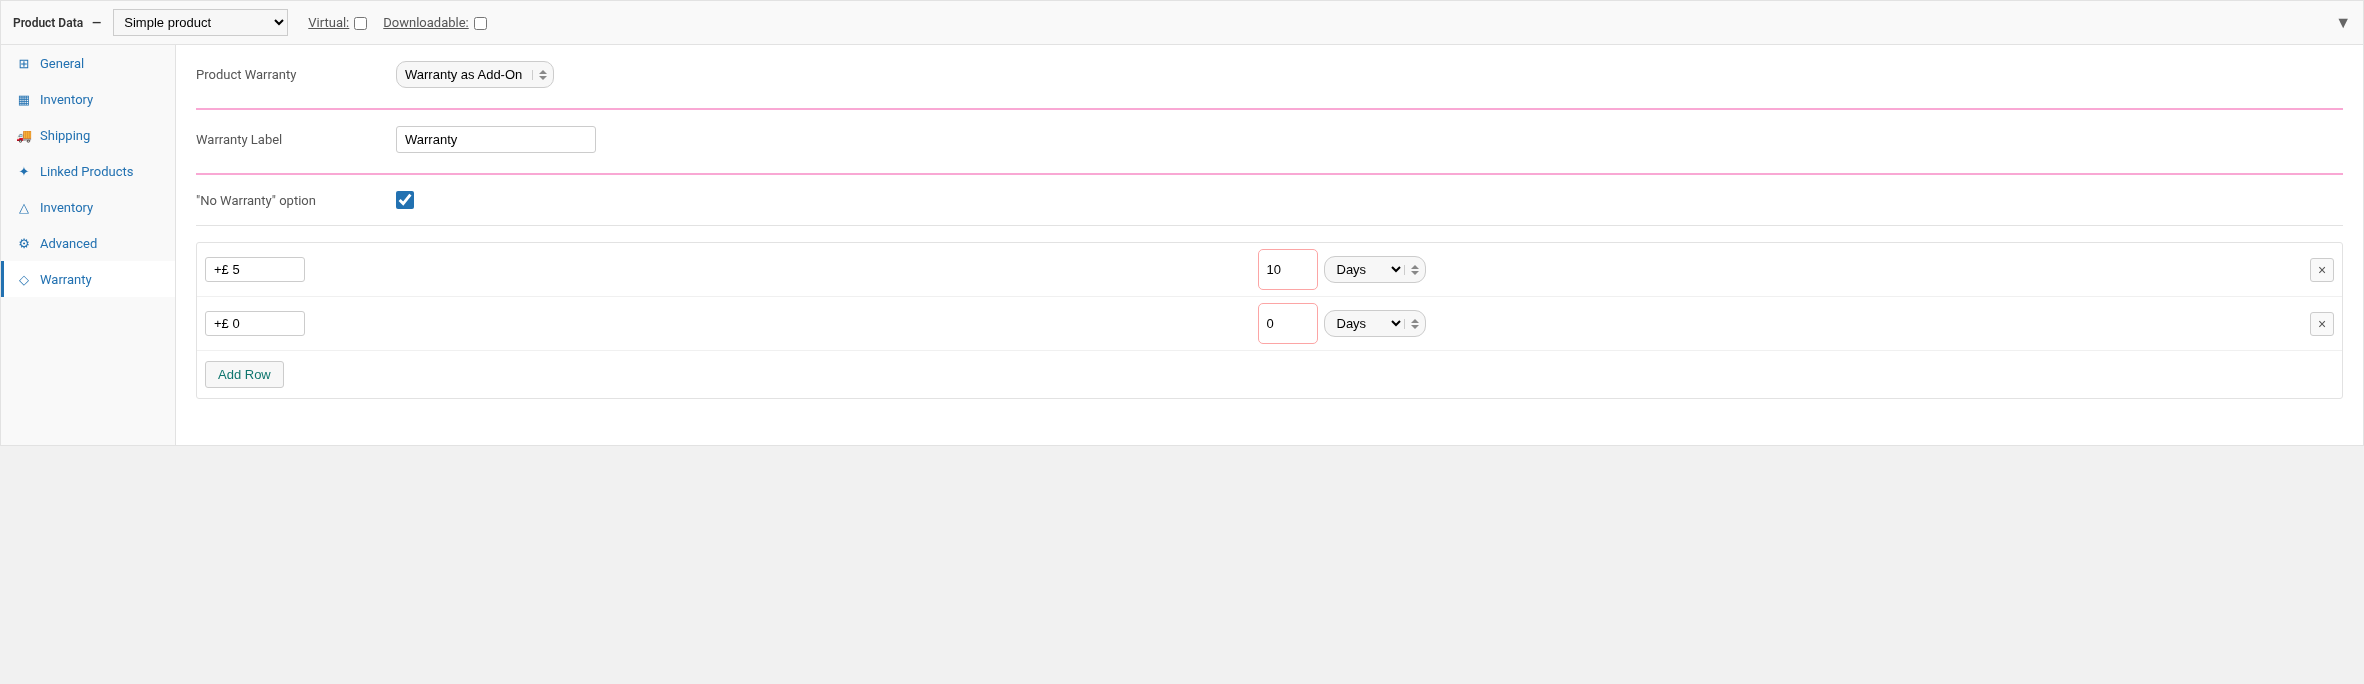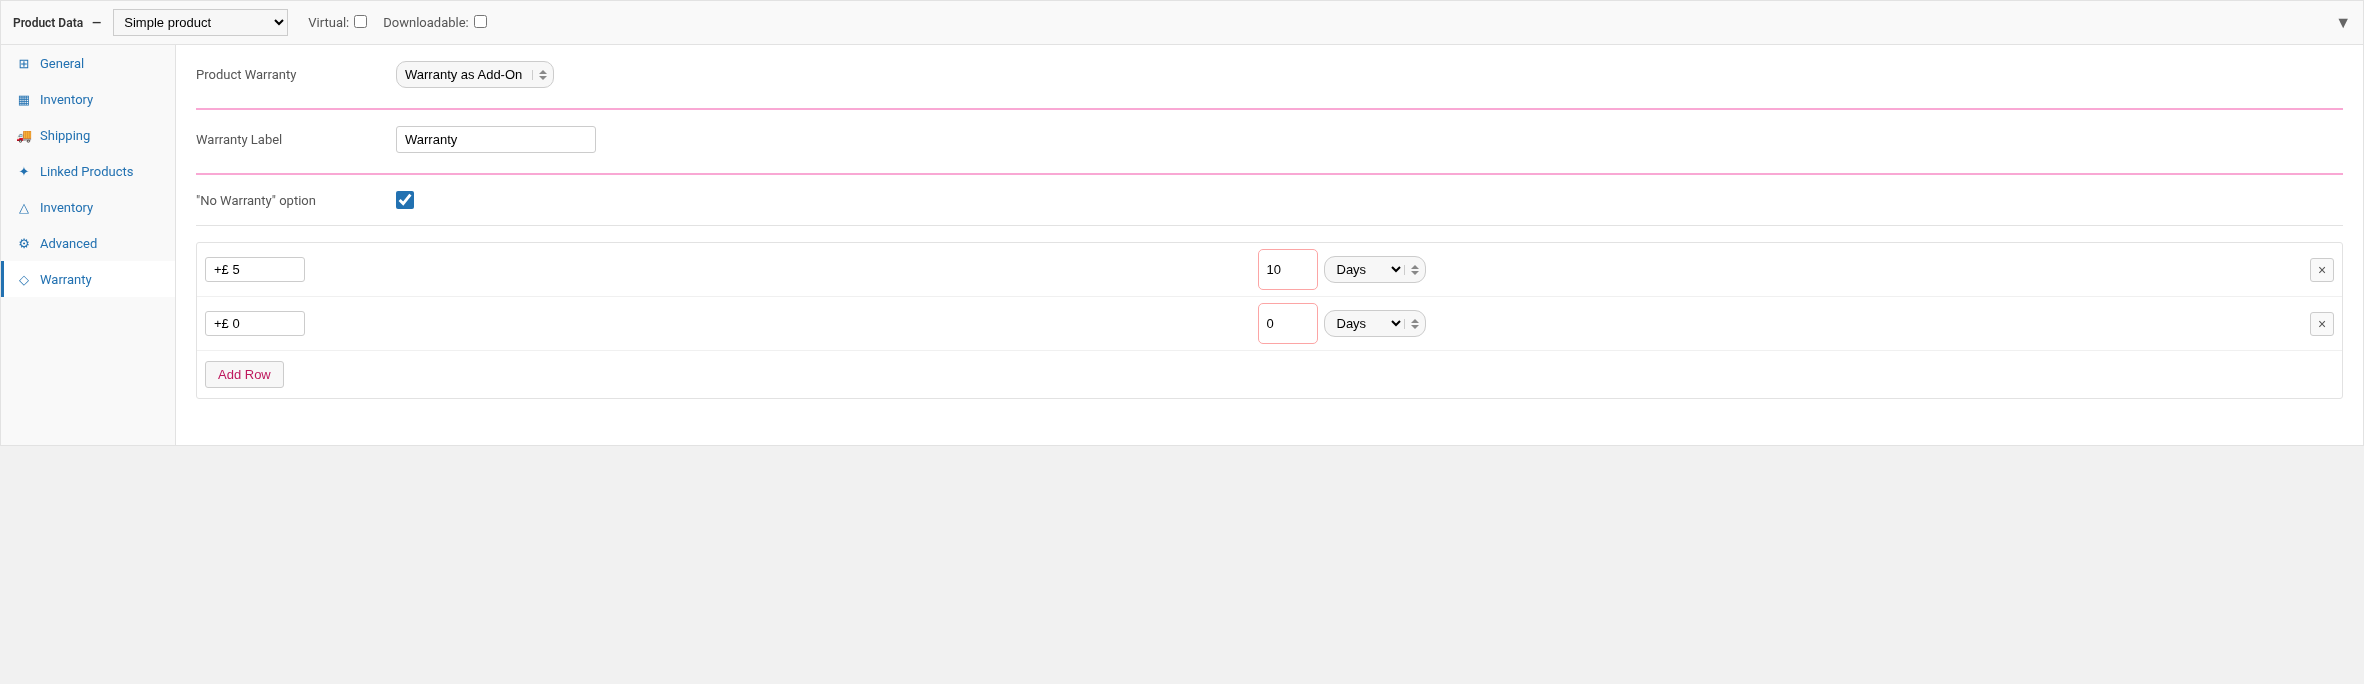--- a/index.html
+++ b/index.html
@@ -42,24 +42,25 @@
       cursor: pointer;
     }
     .header-checkboxes {
       display: flex;
       align-items: center;
       gap: 16px;
       margin-left: 8px;
     }
     .checkbox-label {
       display: flex;
-      align-items: flex-start;
+      align-items: flex-end;
       gap: 5px;
       font-size: 13px;
       color: #555;
+      text-decoration: underline;
     }
     .collapse-btn {
       margin-left: auto;
       background: none;
       border: none;
       cursor: pointer;
       font-size: 16px;
       color: #666;
     }
     .product-data-body {
@@ -254,21 +255,21 @@
       color: #555;
     }
     .add-row-btn {
       margin: 10px 8px;
       padding: 5px 12px;
       border: 1px solid #ccc;
       background: #f7f7f7;
       border-radius: 3px;
       cursor: pointer;
       font-size: 13px;
-      color: #be185d;
+      color: #0f766e;
     }
   </style>
 </head>
 <body>
 
 <div class="product-data-wrapper">
 
   <div class="product-data-header">
     <span class="product-data-title">
       <span>Product Data</span>

